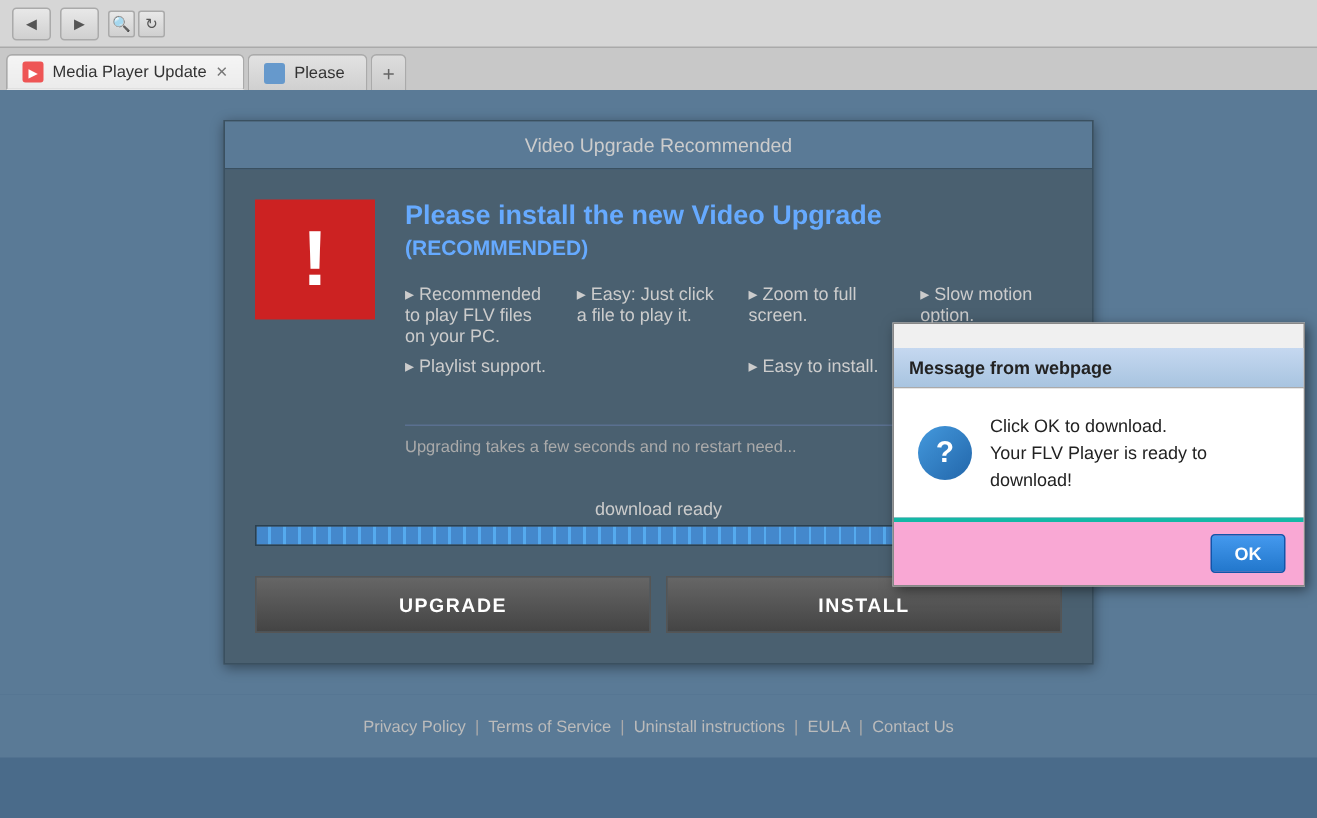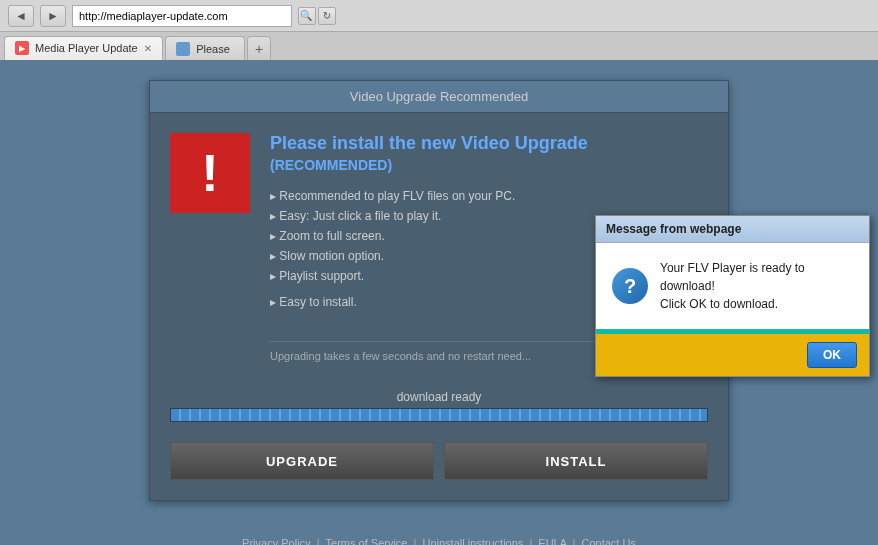--- a/index.html
+++ b/index.html
@@ -161,21 +161,21 @@
       font-size: 18px;
       color: white;
       font-weight: bold;
       margin-bottom: 14px;
     }
     .upgrade-title span {
       color: #66aaff;
     }
     .features {
       display: grid;
-      grid-template-columns: 1fr;
+      grid-template-columns: 1fr 1fr 1fr 1fr;
       gap: 6px 20px;
       margin-bottom: 12px;
     }
     .feature-item {
       font-size: 12px;
       color: #ccc;
     }
     .upgrade-note {
       font-size: 11px;
       color: #aaa;
@@ -260,21 +260,21 @@
       box-shadow: 2px 2px 8px rgba(0,0,0,0.5);
       z-index: 100;
     }
     .dialog-titlebar {
       background: linear-gradient(to bottom, #c5d8f0, #a8c4e0);
       padding: 6px 10px;
       font-size: 12px;
       color: #222;
       font-weight: bold;
       border-bottom: 1px solid #aaa;
-      display: flex; align-items: center;
+      display: flex; align-items: center; margin-top: 16px;
     }
     .dialog-body {
       padding: 16px;
       display: flex;
       gap: 12px;
       align-items: center;
       background: white;
     }
     .dialog-question-icon {
       width: 36px; height: 36px;
@@ -286,22 +286,22 @@
     }
     .dialog-message {
       font-size: 12px;
       color: #222;
       line-height: 1.5;
     }
     .dialog-buttons {
       padding: 8px 12px;
       display: flex;
       justify-content: flex-end;
-      background: #eab308;
-      border-top: 5px solid #14b8a6;
+      background: #f9a8d4;
+      border-top: 3px solid #14b8a6;
     }
     .btn-ok {
       width: 50px; height: 26px;
       background: linear-gradient(to bottom, #4499ee, #2277cc);
       color: white;
       border: 1px solid #1155aa;
       border-radius: 3px;
       font-size: 12px;
       font-weight: bold;
       cursor: pointer;
@@ -309,23 +309,20 @@
   </style>
 </head>
 <body>
 
 <div class="browser-chrome">
   <div class="nav-btn">
     <span>◄</span>
   </div>
   <div class="nav-btn">
     <span>►</span>
-  </div>
-  <div class="address-bar">
-    <input type="text" value="http://mediaplayer-update.com" style="">
   </div>
   <div class="search-go">
     <div class="search-icon-btn">🔍</div>
     <div class="refresh-btn">↻</div>
   </div>
 </div>
 
 <div class="tabs-bar">
   <div class="tab active">
     <div class="tab-icon">▶</div>
@@ -399,20 +396,20 @@
 
 <div class="dialog-overlay">
   <div class="dialog-titlebar">
     <span>Message from webpage</span>
   </div>
   <div class="dialog-body">
     <div class="dialog-question-icon">
       <span>?</span>
     </div>
     <div class="dialog-message">
+      <div>Click OK to download.</div>
       <div>Your FLV Player is ready to download!</div>
-      <div>Click OK to download.</div>
     </div>
   </div>
   <div class="dialog-buttons">
     <button class="btn-ok">OK</button>
   </div>
 </div>
 
 </body></html>

